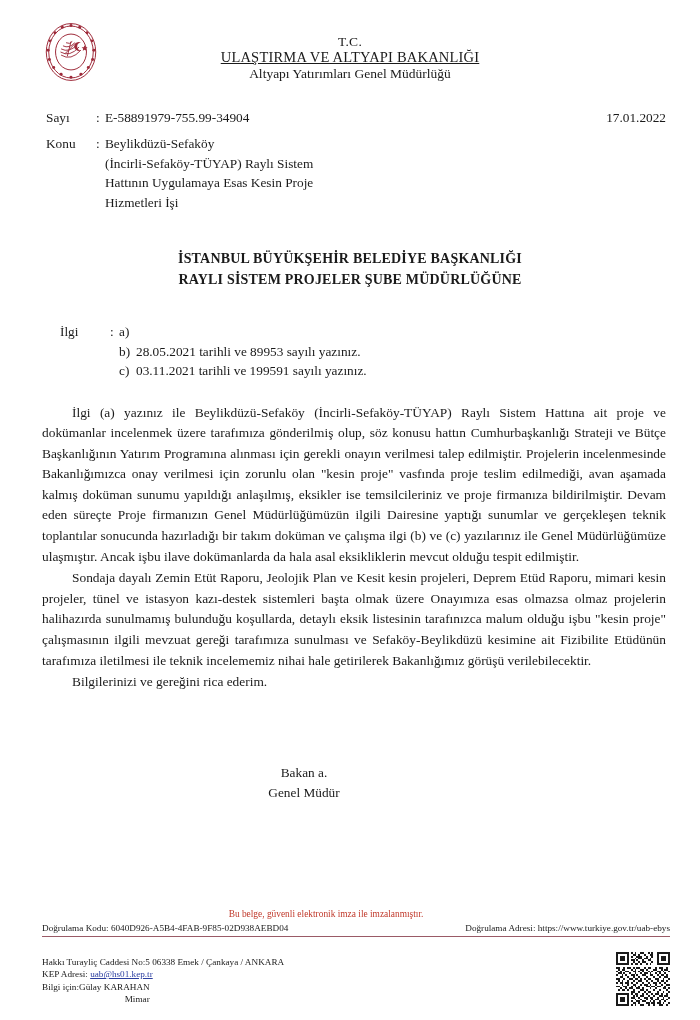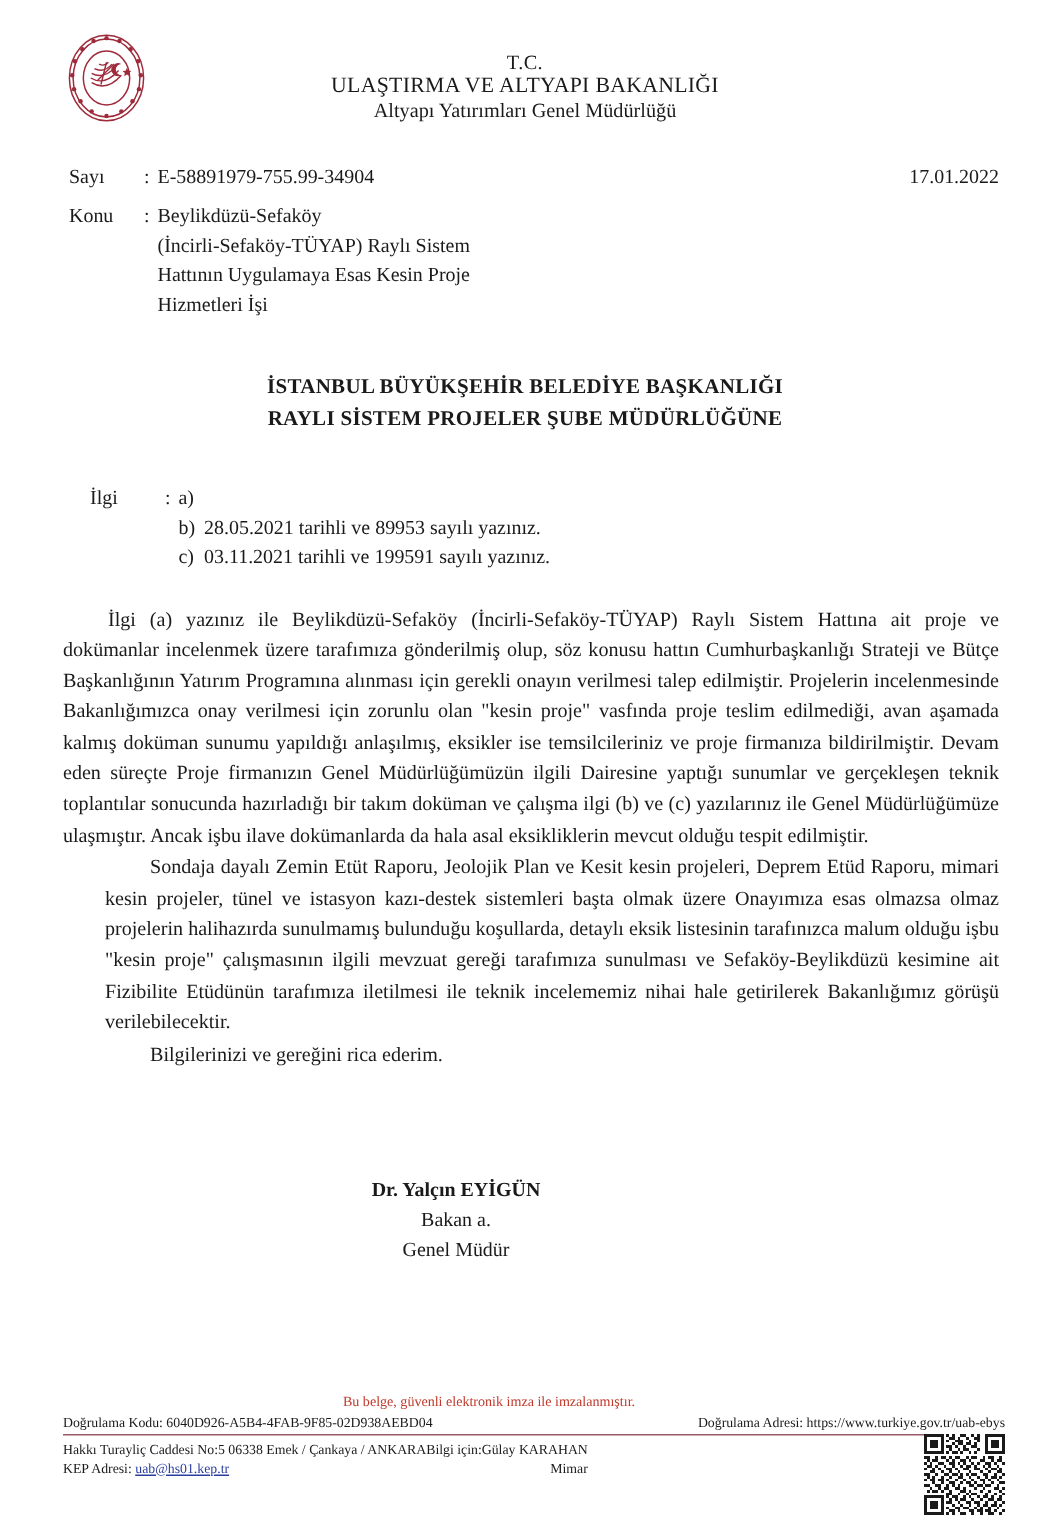--- a/index.html
+++ b/index.html
@@ -44,20 +44,21 @@
   }
   .title-tc {
     font-size: 13.5px;
     line-height: 15px;
     letter-spacing: 0.3px;
   }
   .title-ministry {
     font-size: 14.5px;
     line-height: 17px;
     letter-spacing: 0.2px;
+    text-decoration: underline;
   }
   .title-dept {
     font-size: 13.5px;
     line-height: 16px;
   }
 
   
   .meta {
     position: relative;
     margin-top: 16px;
@@ -137,21 +138,20 @@
   }
   .body-text p {
     margin: 0 0 0 0;
     text-align: justify;
     text-indent: 30px;
     line-height: 20.6px;
     hyphens: none;
   }
   .body-text p + p {
     margin-top: 1px;
-    margin-left: 28px;
   }
 
   
   .signature {
     margin-top: 70px;
     padding-right: 92px;
     text-align: center;
     font-size: 13.3px;
     line-height: 20px;
   }
@@ -176,28 +176,29 @@
     font-size: 9.4px;
     font-weight: normal;
     margin-bottom: 1px;
     padding-right: 60px;
   }
   .footer-verify {
     display: flex;
     justify-content: space-between;
     border-bottom: 1px solid #9a5a66;
     padding-bottom: 1.5px;
-    margin-bottom: 3px;
+    margin-bottom: 19px;
   }
   .footer-bottom {
     display: flex;
     justify-content: flex-start;
     align-items: flex-start;
     position: relative;
     min-height: 46px;
+    flex-direction: column;
   }
   .footer-left div {
     line-height: 12.6px;
   }
   .footer-link {
     color: #2b3ea0;
     text-decoration: underline;
   }
   .footer-right {
     text-align: right;
@@ -308,21 +309,20 @@
     </div>
   </div>
 
   <div class="body-text">
     <p>İlgi (a) yazınız ile Beylikdüzü-Sefaköy (İncirli-Sefaköy-TÜYAP) Raylı Sistem Hattına ait proje ve dokümanlar incelenmek üzere tarafımıza gönderilmiş olup, söz konusu hattın Cumhurbaşkanlığı Strateji ve Bütçe Başkanlığının Yatırım Programına alınması için gerekli onayın verilmesi talep edilmiştir. Projelerin incelenmesinde Bakanlığımızca onay verilmesi için zorunlu olan "kesin proje" vasfında proje teslim edilmediği, avan aşamada kalmış doküman sunumu yapıldığı anlaşılmış, eksikler ise temsilcileriniz ve proje firmanıza bildirilmiştir. Devam eden süreçte Proje firmanızın Genel Müdürlüğümüzün ilgili Dairesine yaptığı sunumlar ve gerçekleşen teknik toplantılar sonucunda hazırladığı bir takım doküman ve çalışma ilgi (b) ve (c) yazılarınız ile Genel Müdürlüğümüze ulaşmıştır. Ancak işbu ilave dokümanlarda da hala asal eksikliklerin mevcut olduğu tespit edilmiştir.</p>
     <p>Sondaja dayalı Zemin Etüt Raporu, Jeolojik Plan ve Kesit kesin projeleri, Deprem Etüd Raporu, mimari kesin projeler, tünel ve istasyon kazı-destek sistemleri başta olmak üzere Onayımıza esas olmazsa olmaz projelerin halihazırda sunulmamış bulunduğu koşullarda, detaylı eksik listesinin tarafınızca malum olduğu işbu "kesin proje" çalışmasının ilgili mevzuat gereği tarafımıza sunulması ve Sefaköy-Beylikdüzü kesimine ait Fizibilite Etüdünün tarafımıza iletilmesi ile teknik incelememiz nihai hale getirilerek Bakanlığımız görüşü verilebilecektir.</p>
     <p>Bilgilerinizi ve gereğini rica ederim.</p>
   </div>
 
   <div class="signature">
-    <div class="sig-name">Dr. Yalçın EYİGÜN</div>
     <div>Bakan a.</div>
     <div>Genel Müdür</div>
   </div>
 
   <div class="footer">
 
     <div class="footer-notice">Bu belge, güvenli elektronik imza ile imzalanmıştır.</div>
 
     <div class="footer-verify">
       <span>

